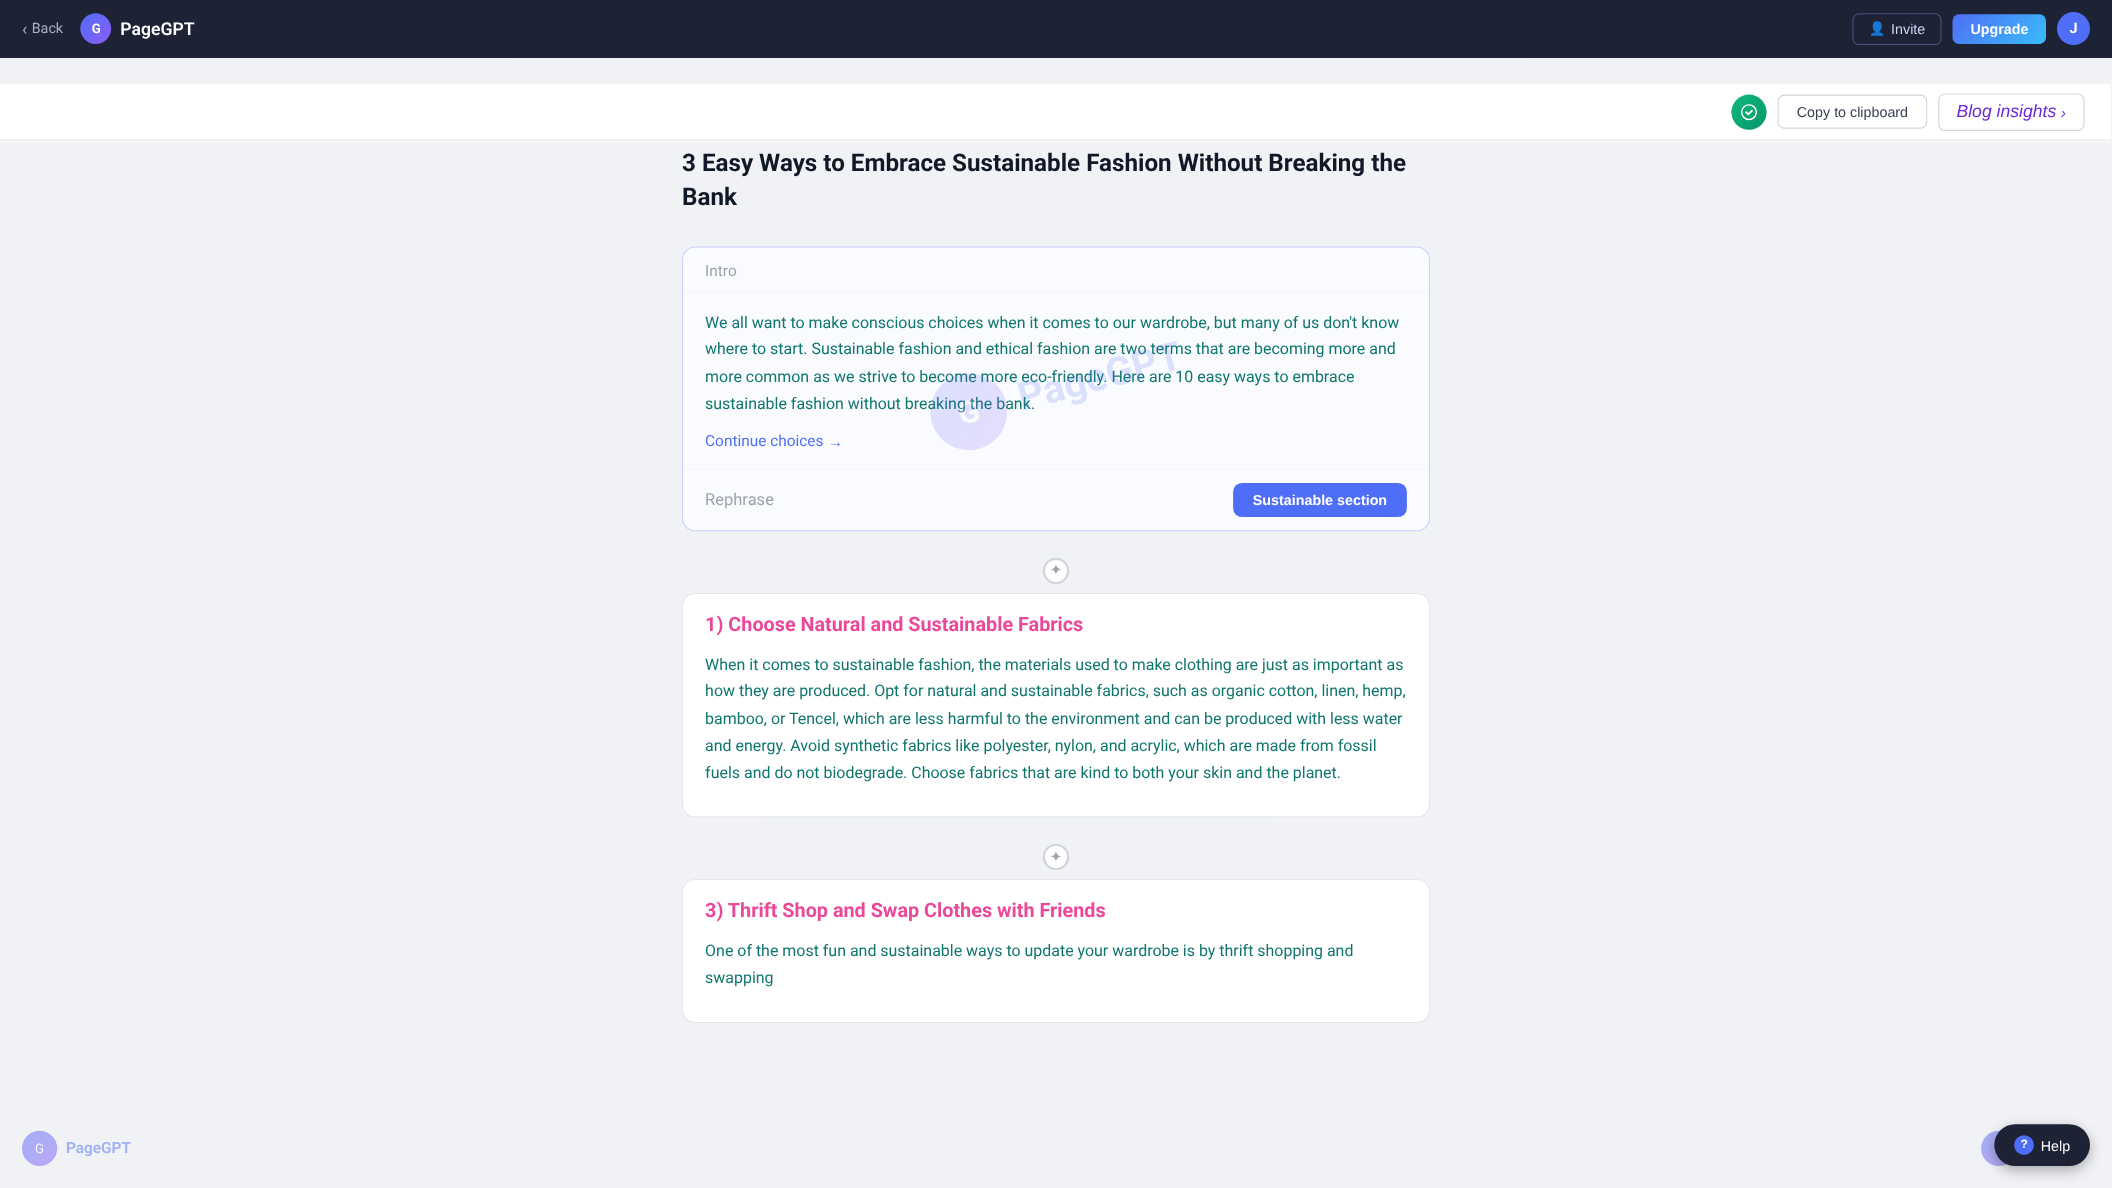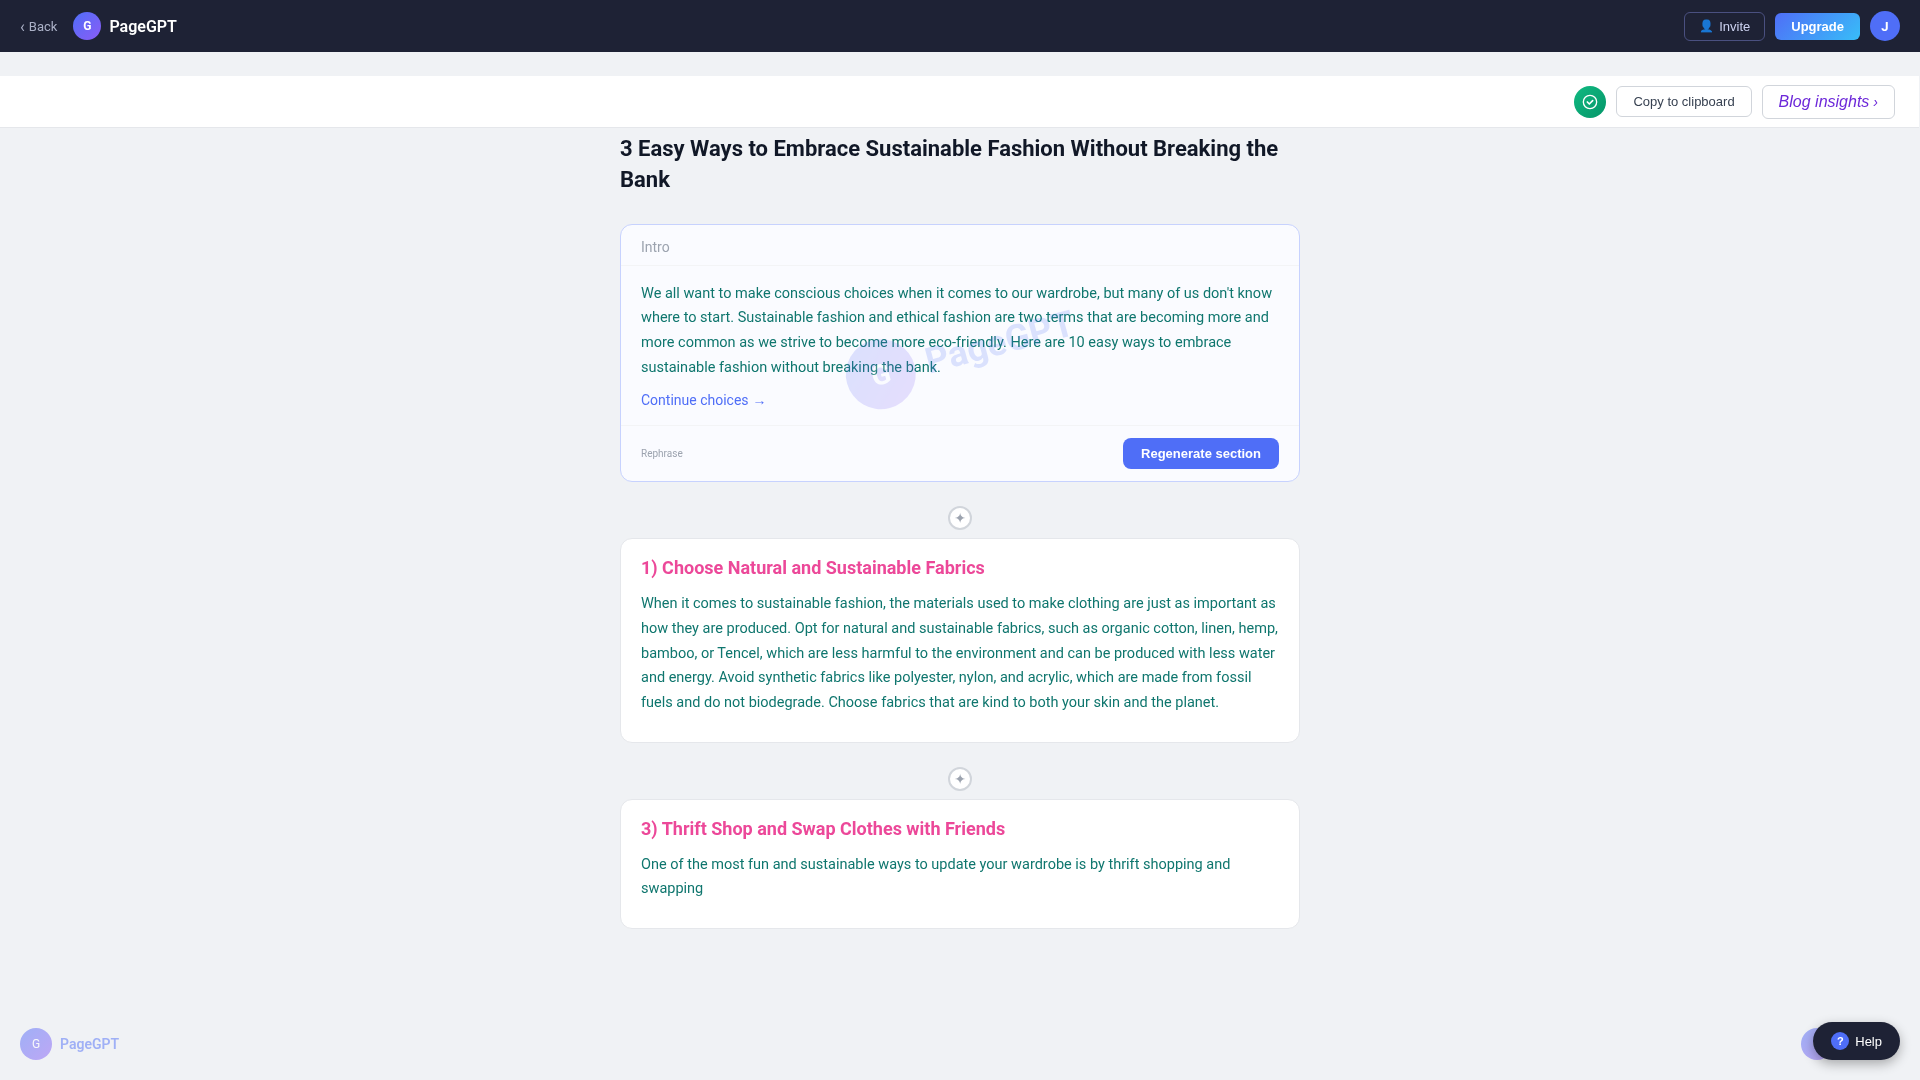--- a/index.html
+++ b/index.html
@@ -232,21 +232,21 @@
 
     .section-footer {
       padding: 12px 20px;
       display: flex;
       align-items: center;
       justify-content: space-between;
       border-top: 1px solid #f3f4f6;
     }
 
     .rephrase-label {
-      font-size: 10px;
+      font-size: 15px;
       color: #9ca3af;
     }
 
     .btn-regenerate {
       background: #4f6ef7;
       color: white;
       border: none;
       padding: 8px 18px;
       border-radius: 8px;
       font-size: 13px;
@@ -428,21 +428,21 @@
     <h1 class="article-title">3 Easy Ways to Embrace Sustainable Fashion Without Breaking the Bank</h1>
 
     <div class="section-card highlighted section-wrapper">
       <div class="section-label">Intro</div>
       <div class="section-body">
         <p class="section-text">We all want to make conscious choices when it comes to our wardrobe, but many of us don't know where to start. Sustainable fashion and ethical fashion are two terms that are becoming more and more common as we strive to become more eco-friendly. Here are 10 easy ways to embrace sustainable fashion without breaking the bank.</p>
         <a class="continue-writing">Continue choices</a>
       </div>
       <div class="section-footer">
         <span class="rephrase-label">Rephrase</span>
-        <button class="btn-regenerate">Regenerate section</button>
+        <button class="btn-regenerate">Sustainable section</button>
       </div>
 
       <div class="watermark-overlay">
         <div class="watermark-content">
           <div class="watermark-circle">
             <span>G</span>
           </div>
           <span class="watermark-text">PageGPT</span>
         </div>
       </div>

